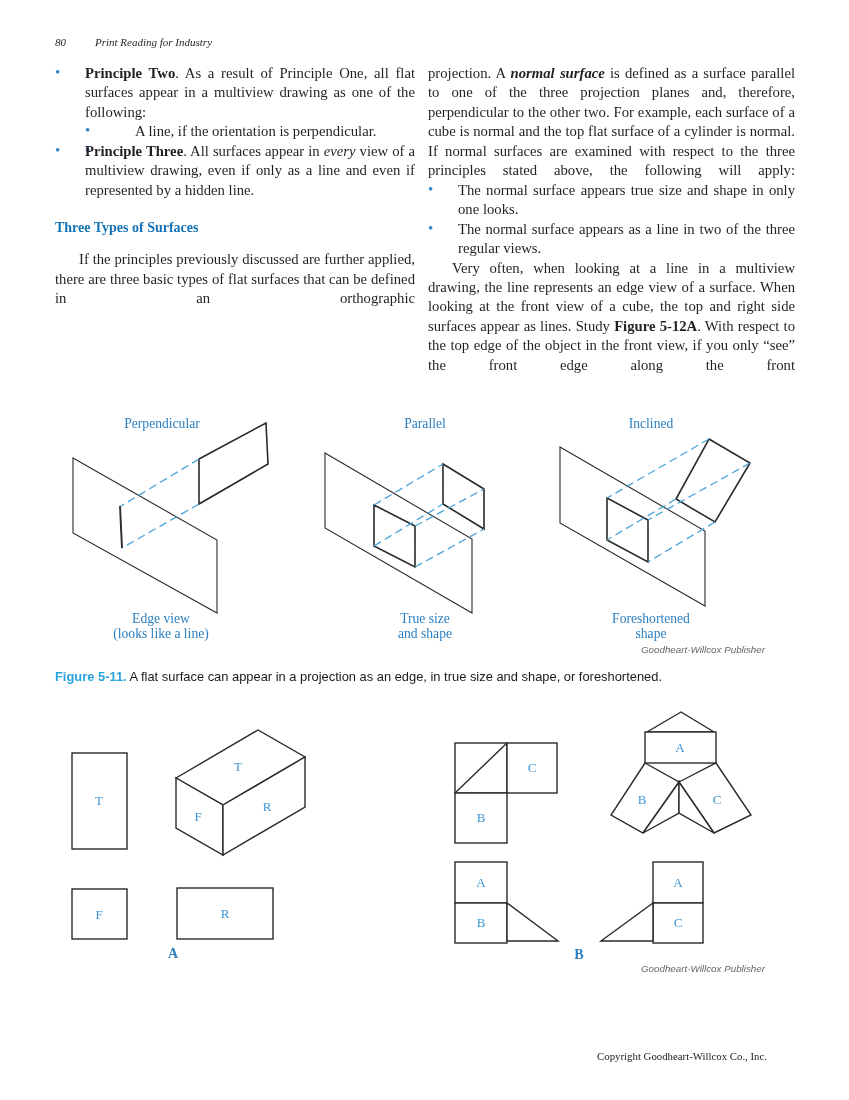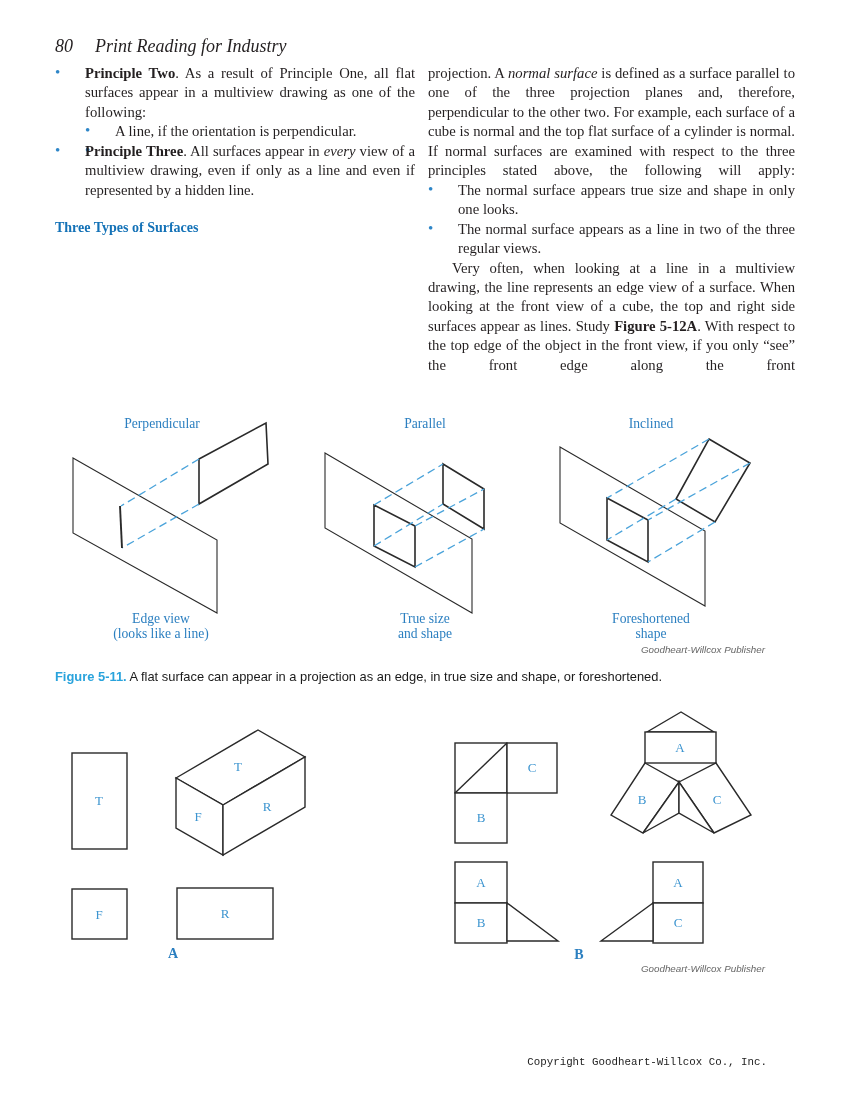--- a/index.html
+++ b/index.html
@@ -1,37 +1,37 @@
 <!DOCTYPE html>
 <html><head>
 <meta charset="utf-8">
 <style>
   html,body{margin:0;padding:0;background:#e8e8e8;}
   .page{position:relative;width:849px;height:1100px;background:#ffffff;margin:0 auto;
         font-family:"Liberation Serif", serif;color:#231f20;overflow:hidden;}
 
-  .runhead{position:absolute;top:36px;left:55px;font-style:italic;font-size:18px;}
+  .runhead{position:absolute;top:36px;left:55px;font-style:italic;font-size:11px;}
   .runhead .num{display:inline-block;width:40px;}
 
   .col{position:absolute;top:64px;font-size:14.7px;line-height:19.45px;text-align:justify;}
   .col-left{left:55px;width:360px;}
   .col-right{left:428px;width:367px;}
 
   .bullet-item{position:relative;}
   .bullet-item .marker{position:absolute;left:0;top:-1px;color:#2e86c8;font-size:15px;}
   .bullet-item .body{margin-left:30px;}
   .sub-item{position:relative;}
   .sub-item .marker{position:absolute;left:30px;top:-1px;color:#2e86c8;font-size:15px;}
-  .sub-item .body{margin-left:60px;}
+  .sub-item .body{margin-left:80px;}
 
   .h2{color:#1472b7;font-size:14px;font-weight:bold;line-height:26px;
       margin:15px 0 9px 0;text-align:left;}
   .para{text-indent:24px;}
   .cont{text-align-last:justify;}
-  b{font-weight:bold;} .bi{font-weight:normal;font-style:italic;} .it{font-style:italic;}
+  b{font-weight:bold;} .bi{font-weight:bold;font-style:italic;} .it{font-style:italic;}
 
   .figsvg{position:absolute;left:55px;}
   #fig511{top:410px;}
   #fig512{top:703px;}
 
   .plane{fill:#ffffff;stroke:#2a2a2a;stroke-width:1.1;}
   .face{fill:#ffffff;stroke:#2a2a2a;stroke-width:1.6;}
   .shape{fill:#ffffff;stroke:#2a2a2a;stroke-width:1.4;}
   .edge{stroke:#2a2a2a;stroke-width:1.9;}
   .thin{fill:none;stroke:#2a2a2a;stroke-width:1.4;}
@@ -40,22 +40,22 @@
   .dletter{font-family:"Liberation Serif", serif;font-size:13px;fill:#3d95d0;}
   .flabel{font-family:"Liberation Serif", serif;font-size:14px;font-weight:bold;fill:#2b7fc0;}
   .dcredit{font-family:"Liberation Sans", sans-serif;font-size:9.8px;font-style:italic;fill:#666;}
 
   .fig-caption{position:absolute;left:55px;width:745px;font-family:"Liberation Sans", sans-serif;
                font-size:12.9px;line-height:17px;color:#1a1a1a;}
   #cap511{top:668px;}
   #cap512{top:987px;}
   .fig-caption .lbl{font-weight:bold;color:#29a3dc;}
 
-  .footer{position:absolute;top:1050px;right:82px;font-family:Liberation Mono, monospace;
-          font-size:10.8px;color:#222;margin-top:6px;}
+  .footer{position:absolute;top:1050px;right:82px;font-family:Liberation Serif, serif;
+          font-size:10.8px;color:#222;}
 </style>
 </head>
 <body>
 
 <div class="page">
 
   <div class="runhead">
     <span class="num">80</span><span>Print Reading for Industry</span>
   </div>
 
@@ -72,20 +72,21 @@
       <span class="marker">•</span>
     </div>
     <div class="sub-item">
       <span class="marker">•</span>
     </div>
     <div class="bullet-item">
       <span class="marker">•</span>
       <div class="body"><b>Principle Three</b><span>. All surfaces appear in </span><span class="it">every</span><span> view of a multiview drawing, even if only as a line and even if represented by a hidden line.</span></div>
     </div>
     <div class="h2">Three Types of Surfaces</div>
+    <div class="para cont">If the principles previously discussed are further applied, there are three basic types of flat surfaces that can be defined in an orthographic</div>
   </div>
 
   <div class="col col-right">
     <div class="cont"><span>projection. A </span><span class="bi">normal surface</span><span> is defined as a surface parallel to one of the three projection planes and, therefore, perpendicular to the other two. For example, each surface of a cube is normal and the top flat surface of a cylinder is normal. If normal surfaces are examined with respect to the three principles stated above, the following will apply:</span></div>
     <div class="bullet-item">
       <span class="marker">•</span>
       <div class="body">The normal surface appears true size and shape in only one looks.</div>
     </div>
     <div class="bullet-item">
       <span class="marker">•</span>

